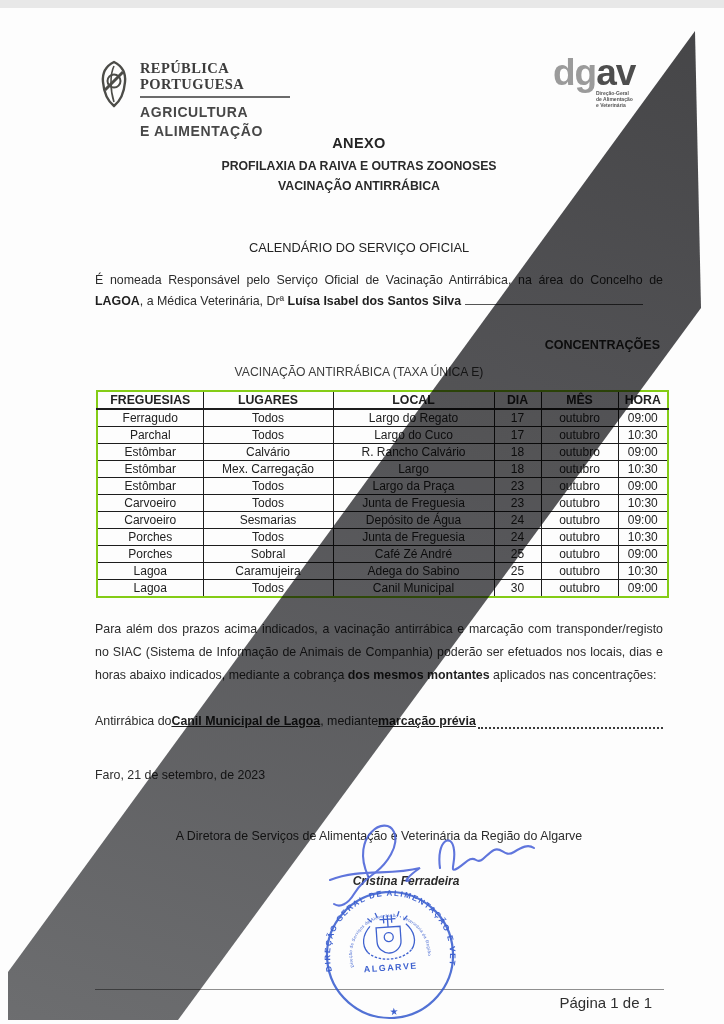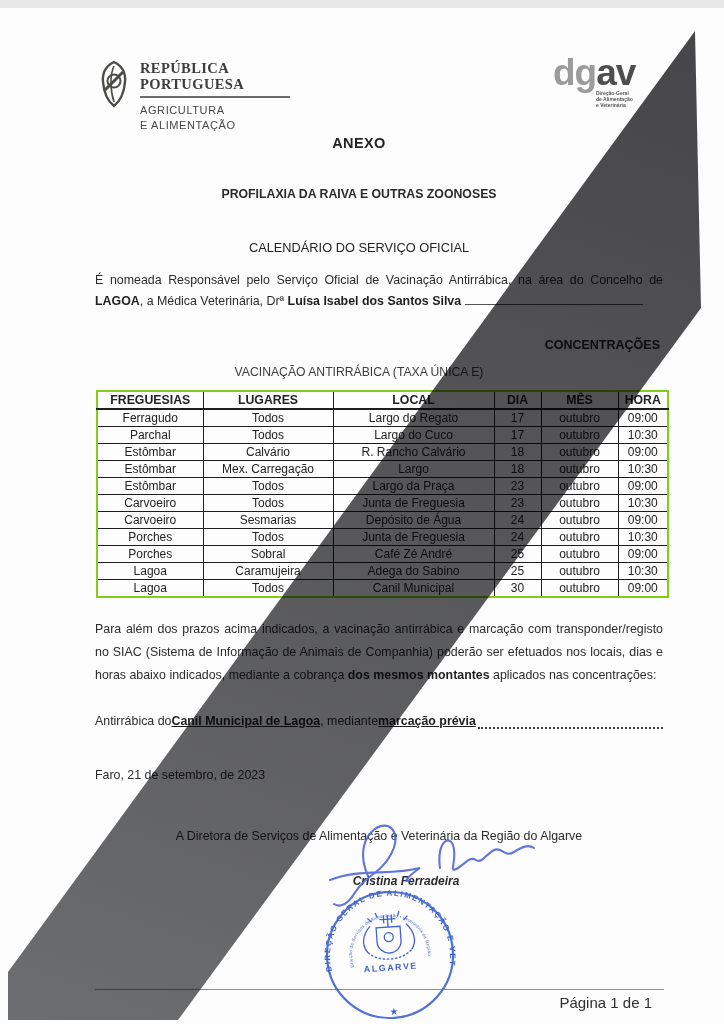--- a/index.html
+++ b/index.html
@@ -13,31 +13,31 @@
 
   
   .rep-logo { left:98px; top:52px; display:flex; gap:10px; }
   .rep-icon { width:32px; height:48px; }
   .rep-text .big {
     font-family:"Liberation Serif","DejaVu Serif",serif;
     font-weight:bold; font-size:14.5px; line-height:1.12; color:#3d3d3d; letter-spacing:.4px;
   }
   .rep-rule { width:150px; height:2px; background:#6b6b6b; margin:4px 0 5px 0; }
   .rep-text .small {
-    font-weight:normal; font-size:11px; line-height:1.3; color:#474747; letter-spacing:.6px;
+    font-weight:bold; font-size:14px; line-height:1.3; color:#474747; letter-spacing:.6px;
   }
   .dgav { left:553px; top:50px; width:120px; }
   .dgav-word { font-size:37px; font-weight:bold; letter-spacing:-1px; line-height:.8; }
   .dgav-dg { color:#9b9b9b; } .dgav-av { color:#4e4e4e; }
   .dgav-tag { margin-left:43px; margin-top:2px; font-size:5px; font-weight:bold; color:#555; line-height:1.25; }
 
   
   .ctr { left:58px; right:64px; text-align:center; }
   .t-anexo { top:127px; font-size:14.5px; font-weight:bold; color:#242424; letter-spacing:.4px; }
-  .t-sub { top:176px; font-size:12.3px; font-weight:bold; color:#2a2a2a; line-height:1.65; }
+  .t-sub { top:148px; font-size:12.3px; font-weight:bold; color:#2a2a2a; line-height:1.65; }
   .t-cal { top:232px; font-size:12.8px; font-weight:normal; color:#242424; }
   .t-conc { top:330px; font-size:12.5px; font-weight:bold; color:#242424;text-align:right; }
   .t-taxa { top:357px; font-size:12.2px; color:#3c3c3c; font-weight:normal; }
 
   
   .para { left:95px; right:61px; font-size:12.4px; line-height:21px; text-align:justify; color:#2c2c2c; }
   .p-intro { top:262px; }
   .p-after { top:610px; line-height:23px; }
   .b { font-weight:bold; color:#1f1f1f; }
   .u { text-decoration:underline; }
@@ -102,20 +102,21 @@
     <div class="dgav-tag">
       <div>Direção-Geral</div>
       <div>de Alimentação</div>
       <div>e Veterinária</div>
     </div>
   </div>
 
   <div class="abs ctr t-anexo">ANEXO</div>
   <div class="abs ctr t-sub">
     <div>PROFILAXIA DA RAIVA E OUTRAS ZOONOSES</div>
+    <div>VACINAÇÃO ANTIRRÁBICA</div>
   </div>
   <div class="abs ctr t-cal">CALENDÁRIO DO SERVIÇO OFICIAL</div>
 
   <div class="abs para p-intro"><span class="">É nomeada Responsável pelo Serviço Oficial de Vacinação Antirrábica, na área do Concelho de </span><span class="b ">LAGOA</span><span class="">, a Médica Veterinária, Drª </span><span class="b ">Luísa Isabel dos Santos Silva </span><span class="fill-line"></span></div>
 
   <div class="abs ctr t-conc">CONCENTRAÇÕES</div>
   <div class="abs ctr t-taxa">VACINAÇÃO ANTIRRÁBICA (TAXA ÚNICA E)</div>
 
   <table class="sched">
     <colgroup>

